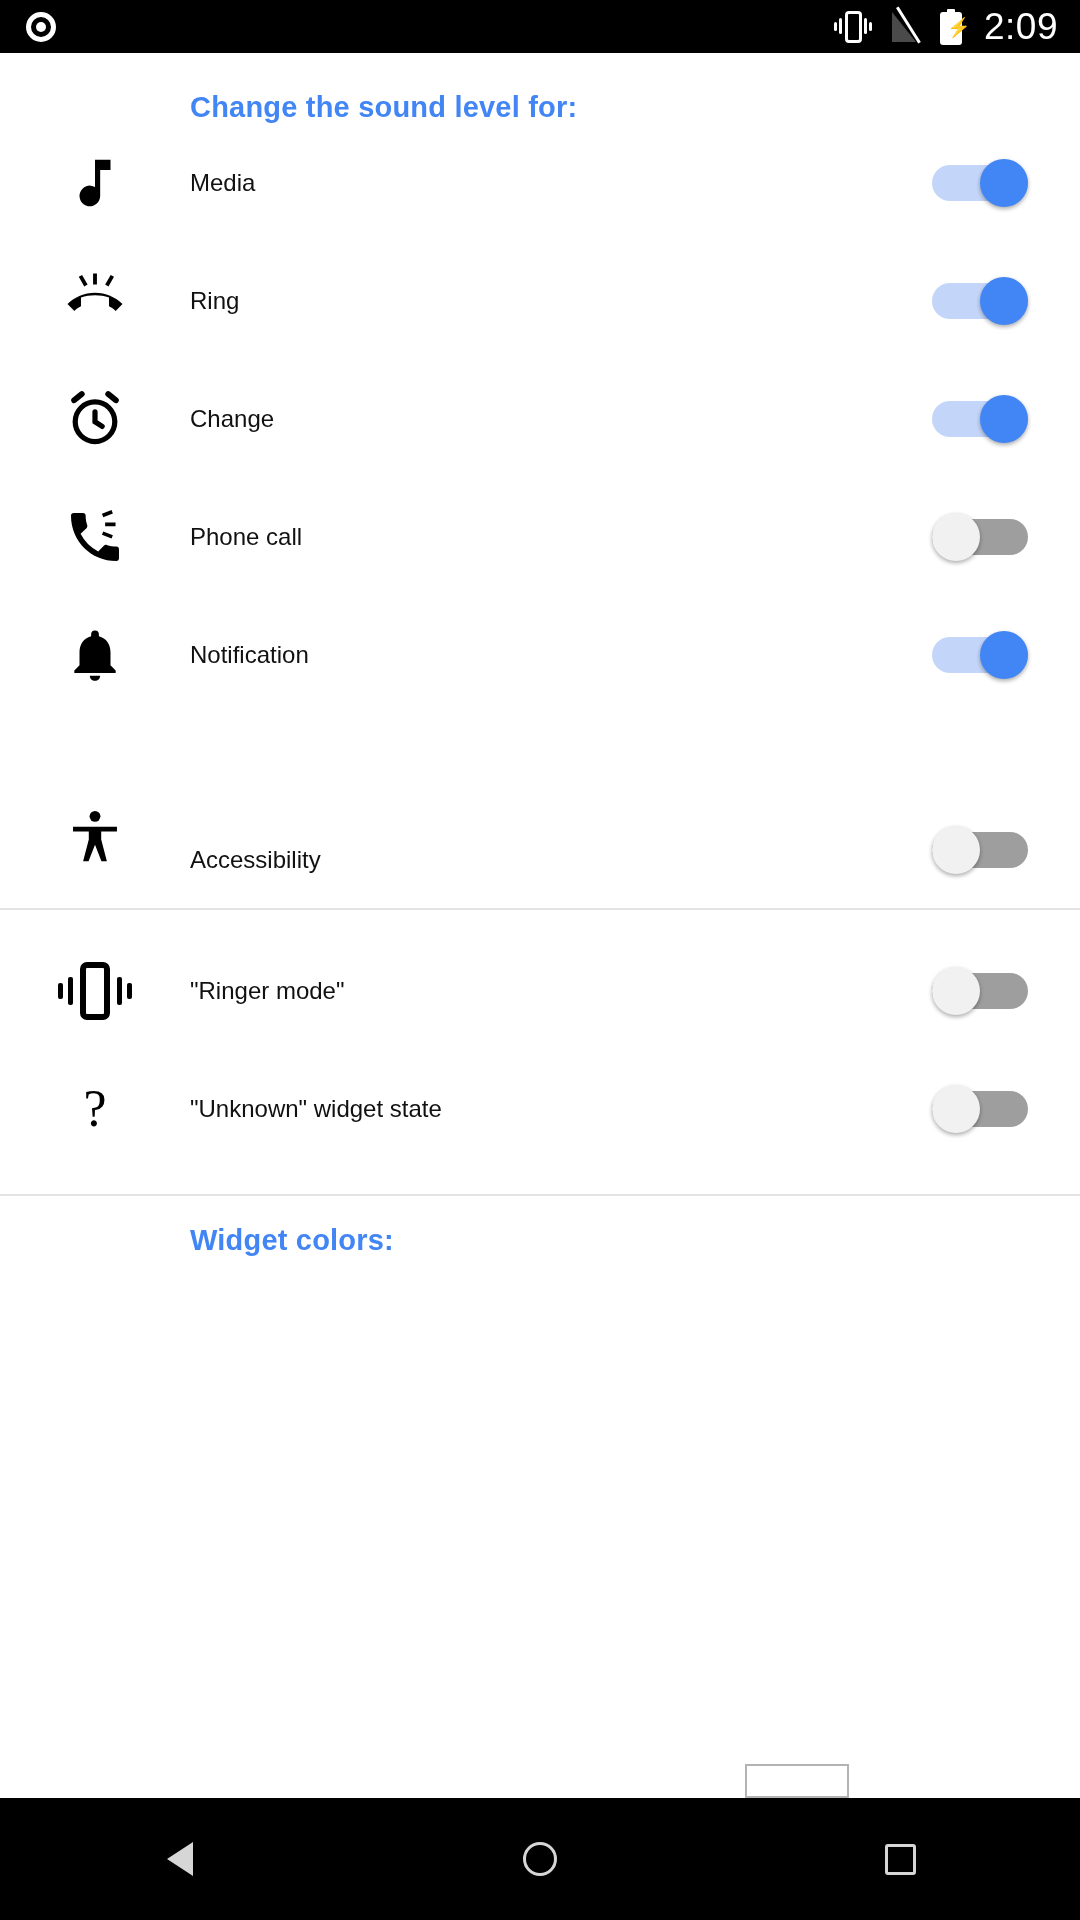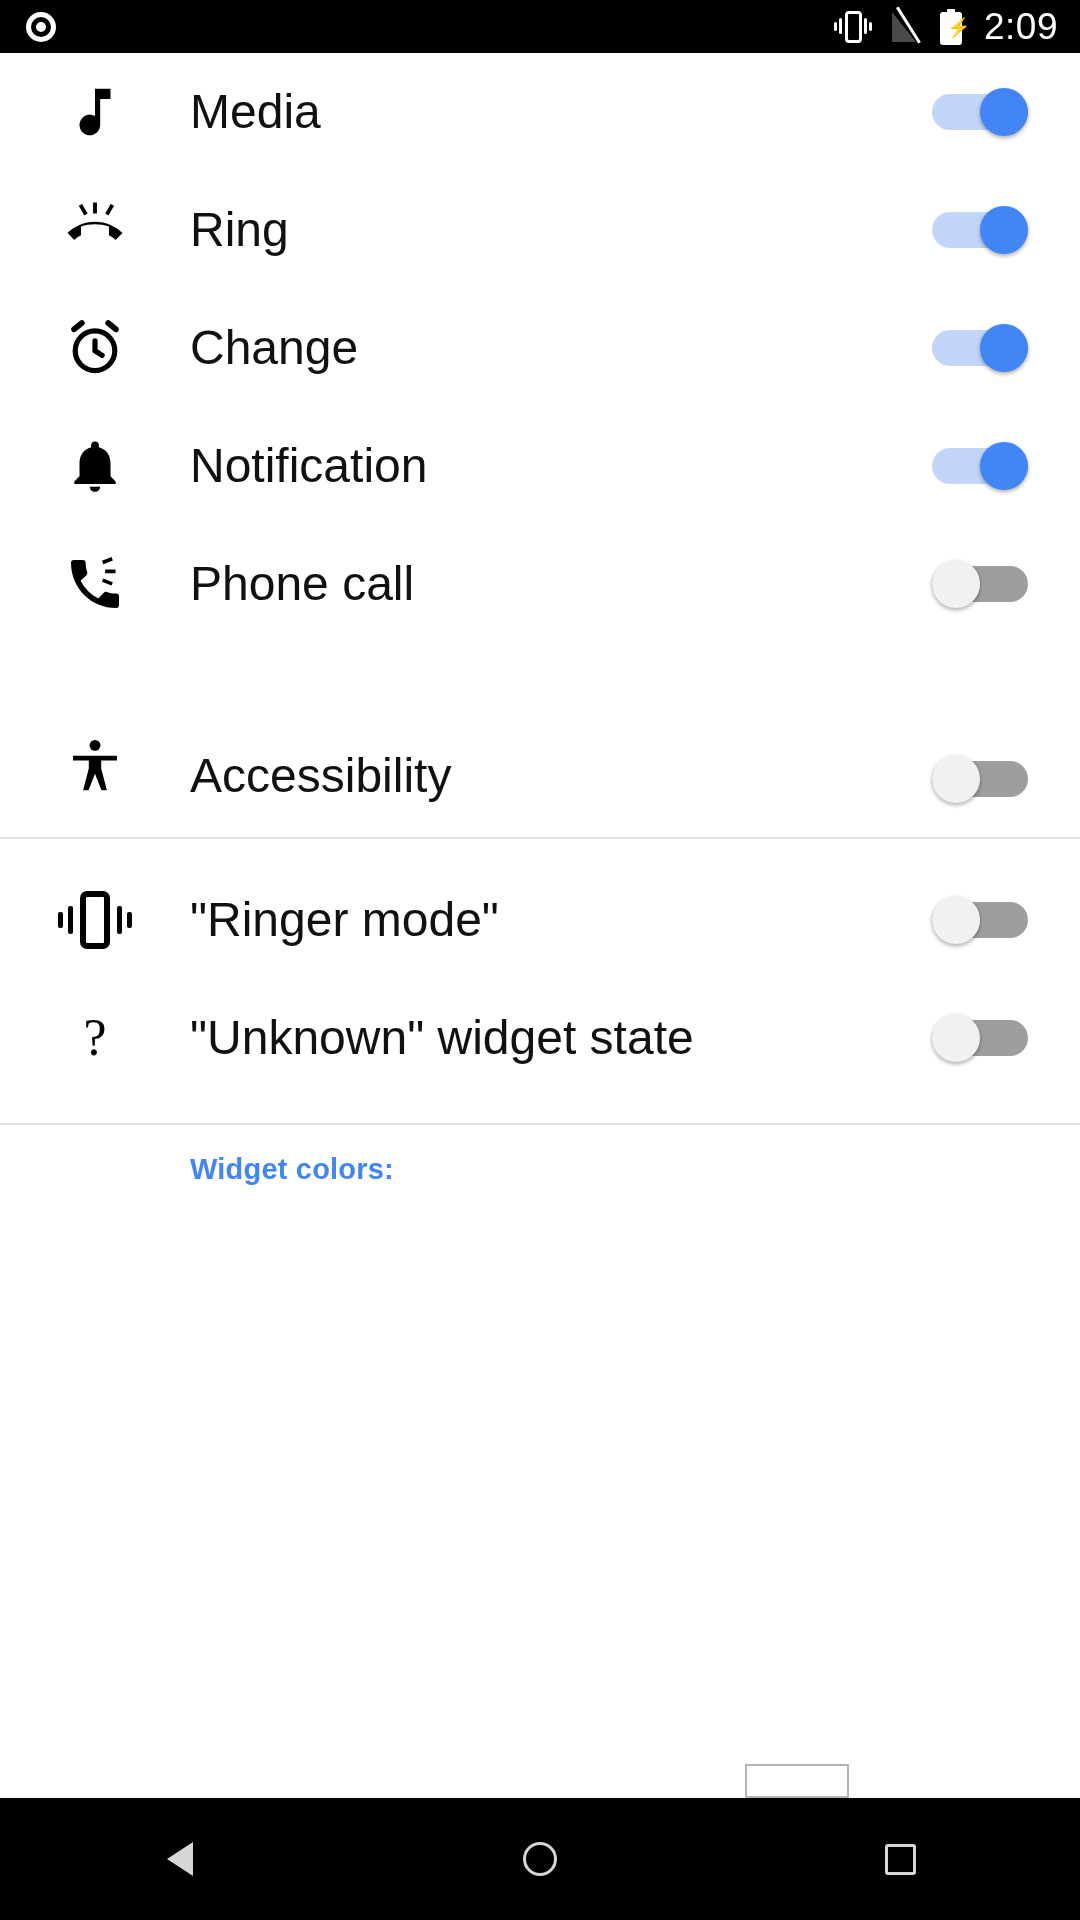--- a/index.html
+++ b/index.html
@@ -58,21 +58,21 @@
   
   .content { background:#fff; }
   .section-header {
     color:#4285f4; font-size:29px; font-weight:700; padding: 38px 0 0 190px; letter-spacing:.2px;
   }
   .divider { height:2px; background:#e3e3e3; margin-top: 34px; }
 
   .row { display:flex; align-items:center; min-height:118px; padding: 0 52px 0 0; }
   .row-icon { width:190px; flex:0 0 190px; display:flex; align-items:center; justify-content:center; }
   .row-text { flex:1 1 auto; }
-  .row-title { font-size:48px; color:#111; line-height:1.15; font-weight:400;}
+  .row-title { font-size:24px; color:#111; line-height:1.15; font-weight:400;}
   .row-sub { font-size:30px; color:#777; line-height:1.28; margin-top:6px; max-width:600px;}
   .row-ctrl { flex:0 0 auto; display:flex; align-items:center; justify-content:flex-end; width:120px; }
 
   
   .switch { position:relative; width:96px; height:48px; cursor:pointer; }
   .switch .track { position:absolute; top:6px; left:0; width:96px; height:36px; border-radius:18px; }
   .switch .thumb { position:absolute; top:0; width:48px; height:48px; border-radius:50%;
                    box-shadow: 0 2px 4px rgba(0,0,0,.33); }
   .switch.on .track  { background:#c3d6fa; }
   .switch.on .thumb  { right:0; background:#4285f4; }
@@ -136,20 +136,21 @@
           <span class="shell"></span>
           <span class="bolt">⚡</span>
       </span>
       <span class="sb-clock">2:09</span>
     </div>
   </div>
 
 
   <div class="content">
 
+    <div class="section-header">Change the sound level for:</div>
 
     <div class="row">
       <div class="row-icon">
         <svg class="ico" width="62" height="70" viewBox="0 0 24 24" fill="#000">
           <path d="M12 3v10.55A4 4 0 1 0 14 17V7h4V3h-6z"></path>
         </svg>
       </div>
       <div class="row-text">
         <div class="row-title">Media</div>
       </div>
@@ -193,47 +194,47 @@
       <div class="row-ctrl">
         <div class="switch on">
           <span class="track"></span>
             <span class="thumb"></span>
         </div>
       </div>
     </div>
 
     <div class="row">
       <div class="row-icon">
-        <svg class="ico" width="62" height="68" viewBox="0 0 24 24" fill="#000">
-          <path d="M12 22c1.1 0 2-.9 2-2h-4c0 1.1.9 2 2 2zm6-6v-5c0-3.1-1.6-5.6-4.5-6.3V4a1.5 1.5 0 0 0-3 0v.7C7.6 5.4 6 7.9 6 11v5l-2 2v1h16v-1l-2-2z"></path>
-        </svg>
-      </div>
-      <div class="row-text">
-        <div class="row-title">Notification</div>
-      </div>
-      <div class="row-ctrl">
-        <div class="switch on">
-          <span class="track"></span>
-            <span class="thumb"></span>
-        </div>
-      </div>
-    </div>
-
-    <div class="row">
-      <div class="row-icon">
         <svg class="ico" width="64" height="64" viewBox="0 0 24 24" fill="#000">
           <path d="M6.6 10.8a15 15 0 0 0 6.6 6.6l2.2-2.2c.3-.3.7-.4 1-.2 1.1.4 2.4.6 3.6.6.6 0 1 .4 1 1V20c0 .6-.4 1-1 1C10.5 21 3 13.5 3 4c0-.6.4-1 1-1h3.5c.6 0 1 .4 1 1 0 1.3.2 2.5.6 3.6.1.3 0 .7-.2 1l-2.3 2.2z"></path>
           <path d="M14.6 3.3l3.6-1.4.5 1.3-3.6 1.4zM15.8 6.6h3.9v1.4h-3.9zM15.1 9.9l3.6 1.4-.5 1.3-3.6-1.4z"></path>
         </svg>
       </div>
       <div class="row-text">
         <div class="row-title">Phone call</div>
       </div>
       <div class="row-ctrl">
         <div class="switch off">
+          <span class="track"></span>
+            <span class="thumb"></span>
+        </div>
+      </div>
+    </div>
+
+    <div class="row">
+      <div class="row-icon">
+        <svg class="ico" width="62" height="68" viewBox="0 0 24 24" fill="#000">
+          <path d="M12 22c1.1 0 2-.9 2-2h-4c0 1.1.9 2 2 2zm6-6v-5c0-3.1-1.6-5.6-4.5-6.3V4a1.5 1.5 0 0 0-3 0v.7C7.6 5.4 6 7.9 6 11v5l-2 2v1h16v-1l-2-2z"></path>
+        </svg>
+      </div>
+      <div class="row-text">
+        <div class="row-title">Notification</div>
+      </div>
+      <div class="row-ctrl">
+        <div class="switch on">
           <span class="track"></span>
             <span class="thumb"></span>
         </div>
       </div>
     </div>
 
     <div class="row" style="min-height:160px;align-items:flex-end;">
       <div class="row-icon">
         <svg class="ico" width="62" height="72" viewBox="0 0 24 24" fill="#000">
           <circle cx="12" cy="3.6" r="2.1"></circle>

